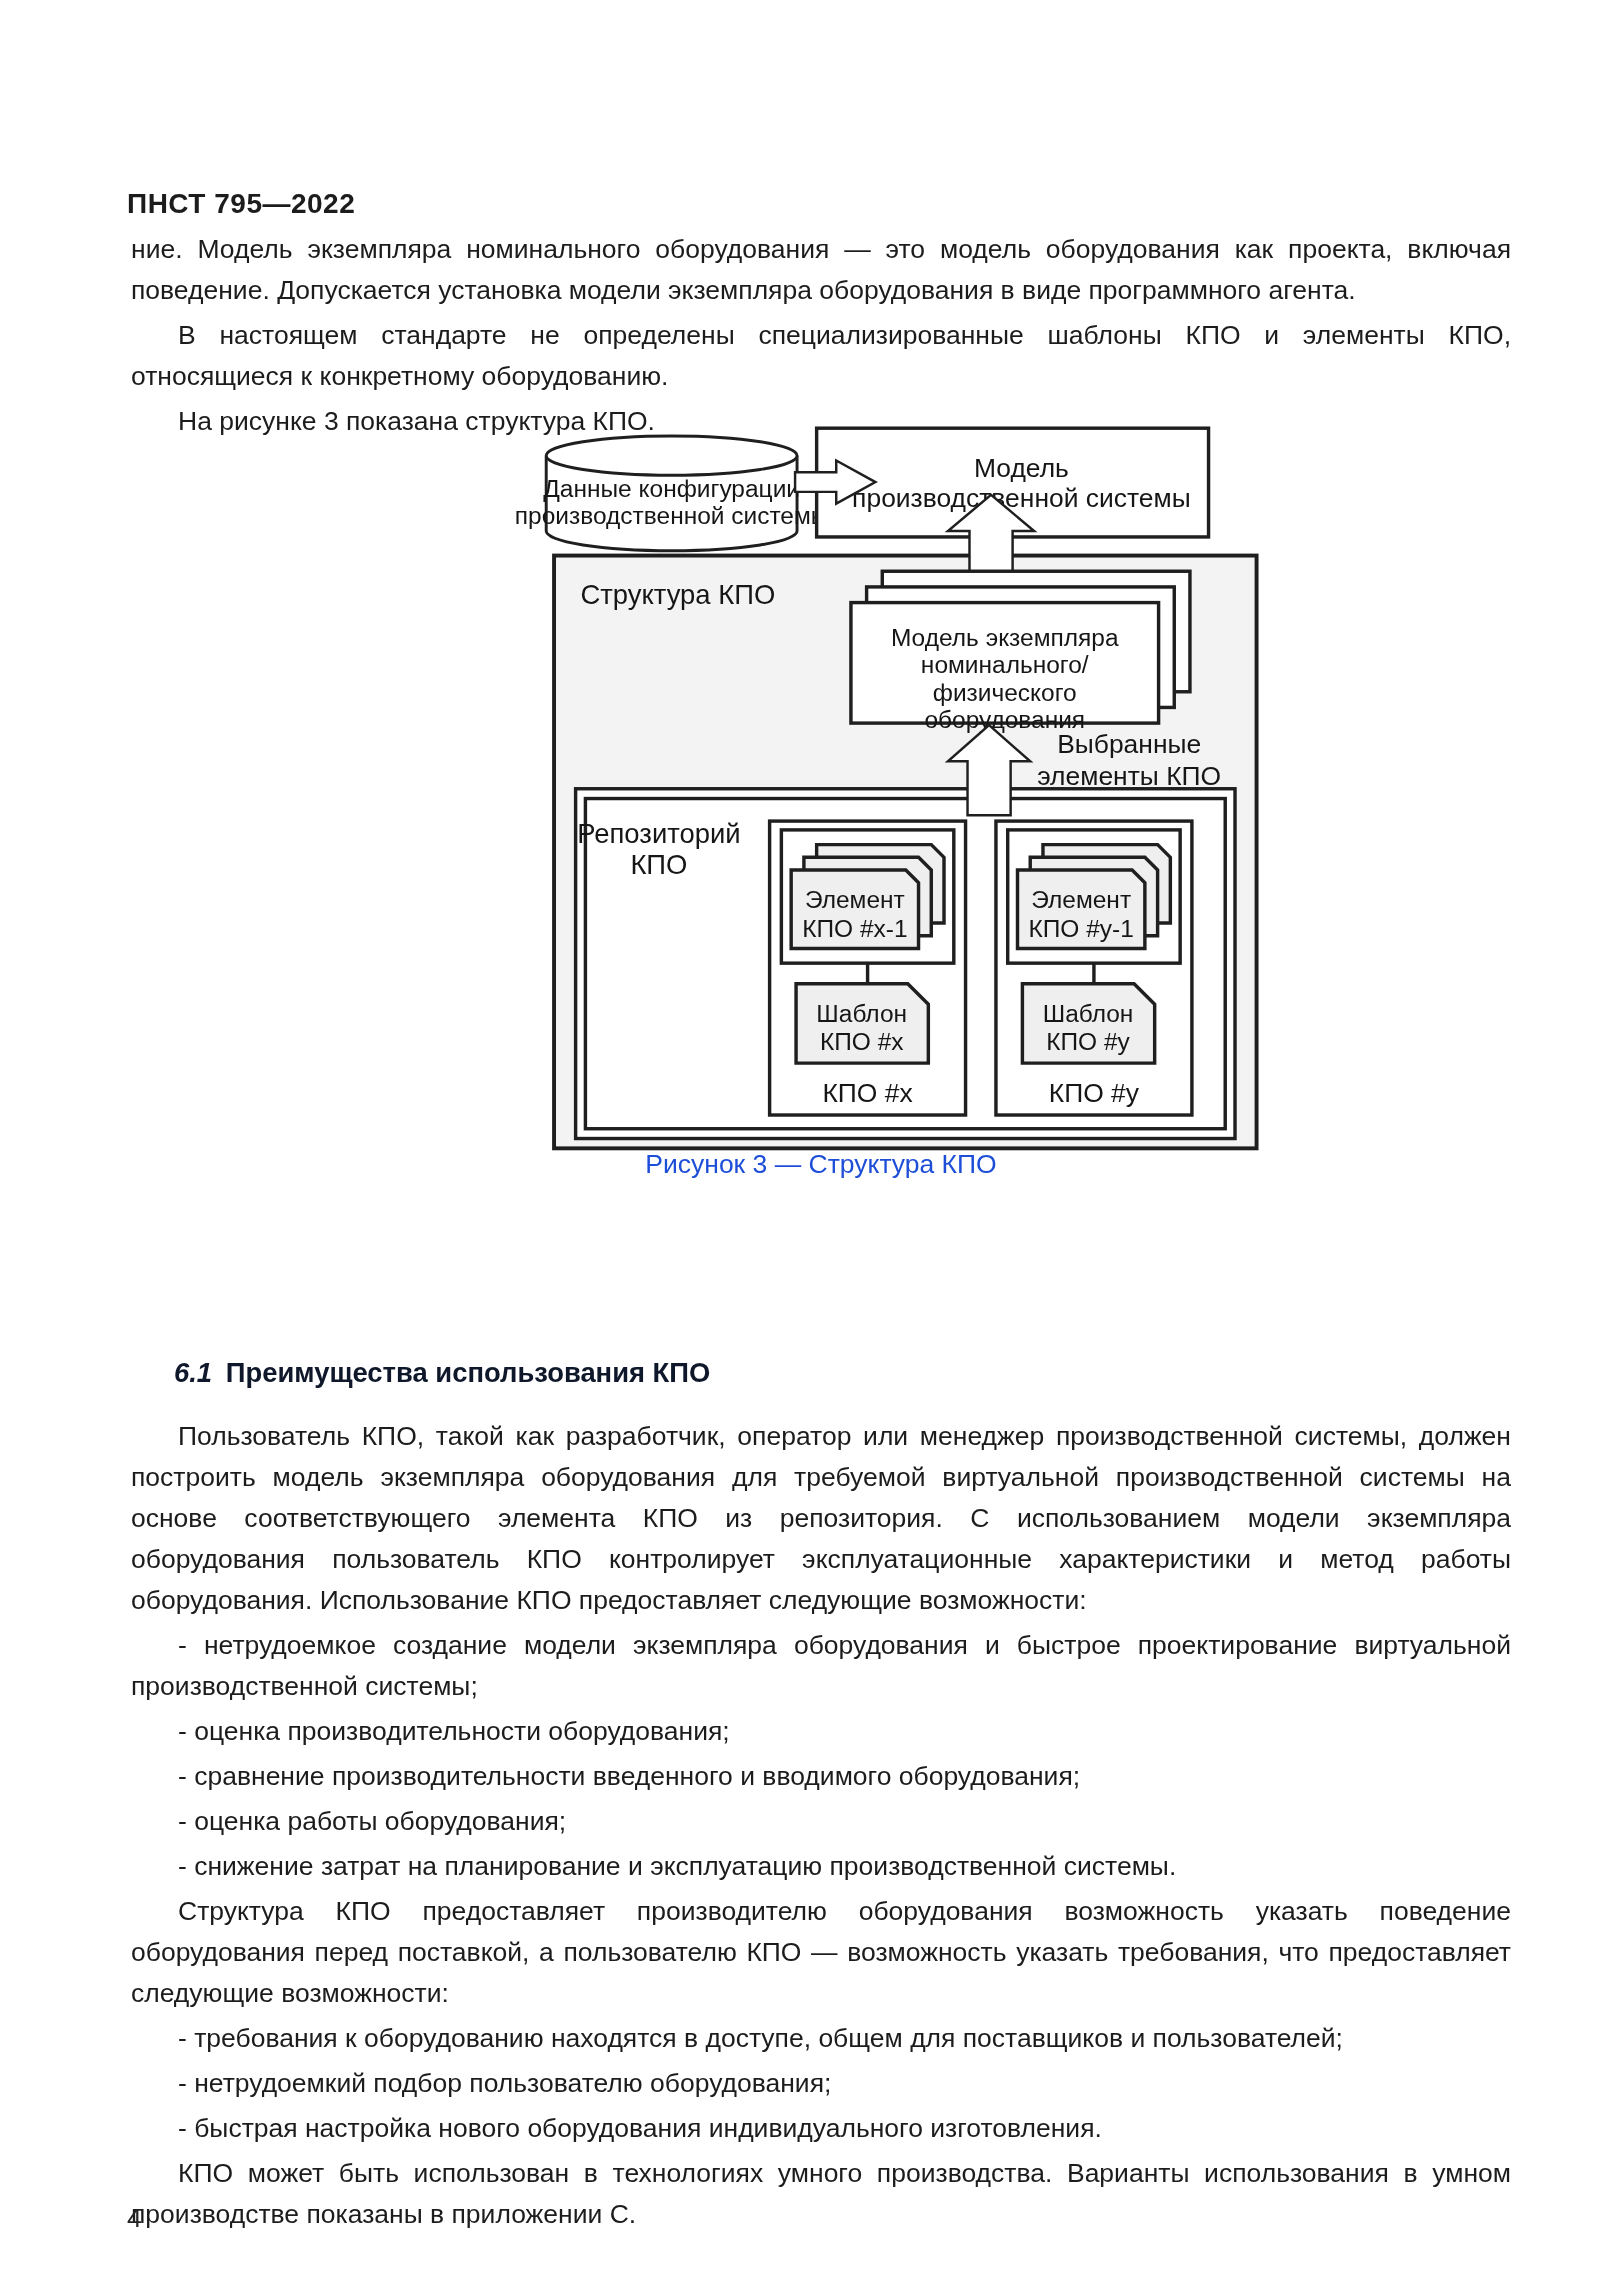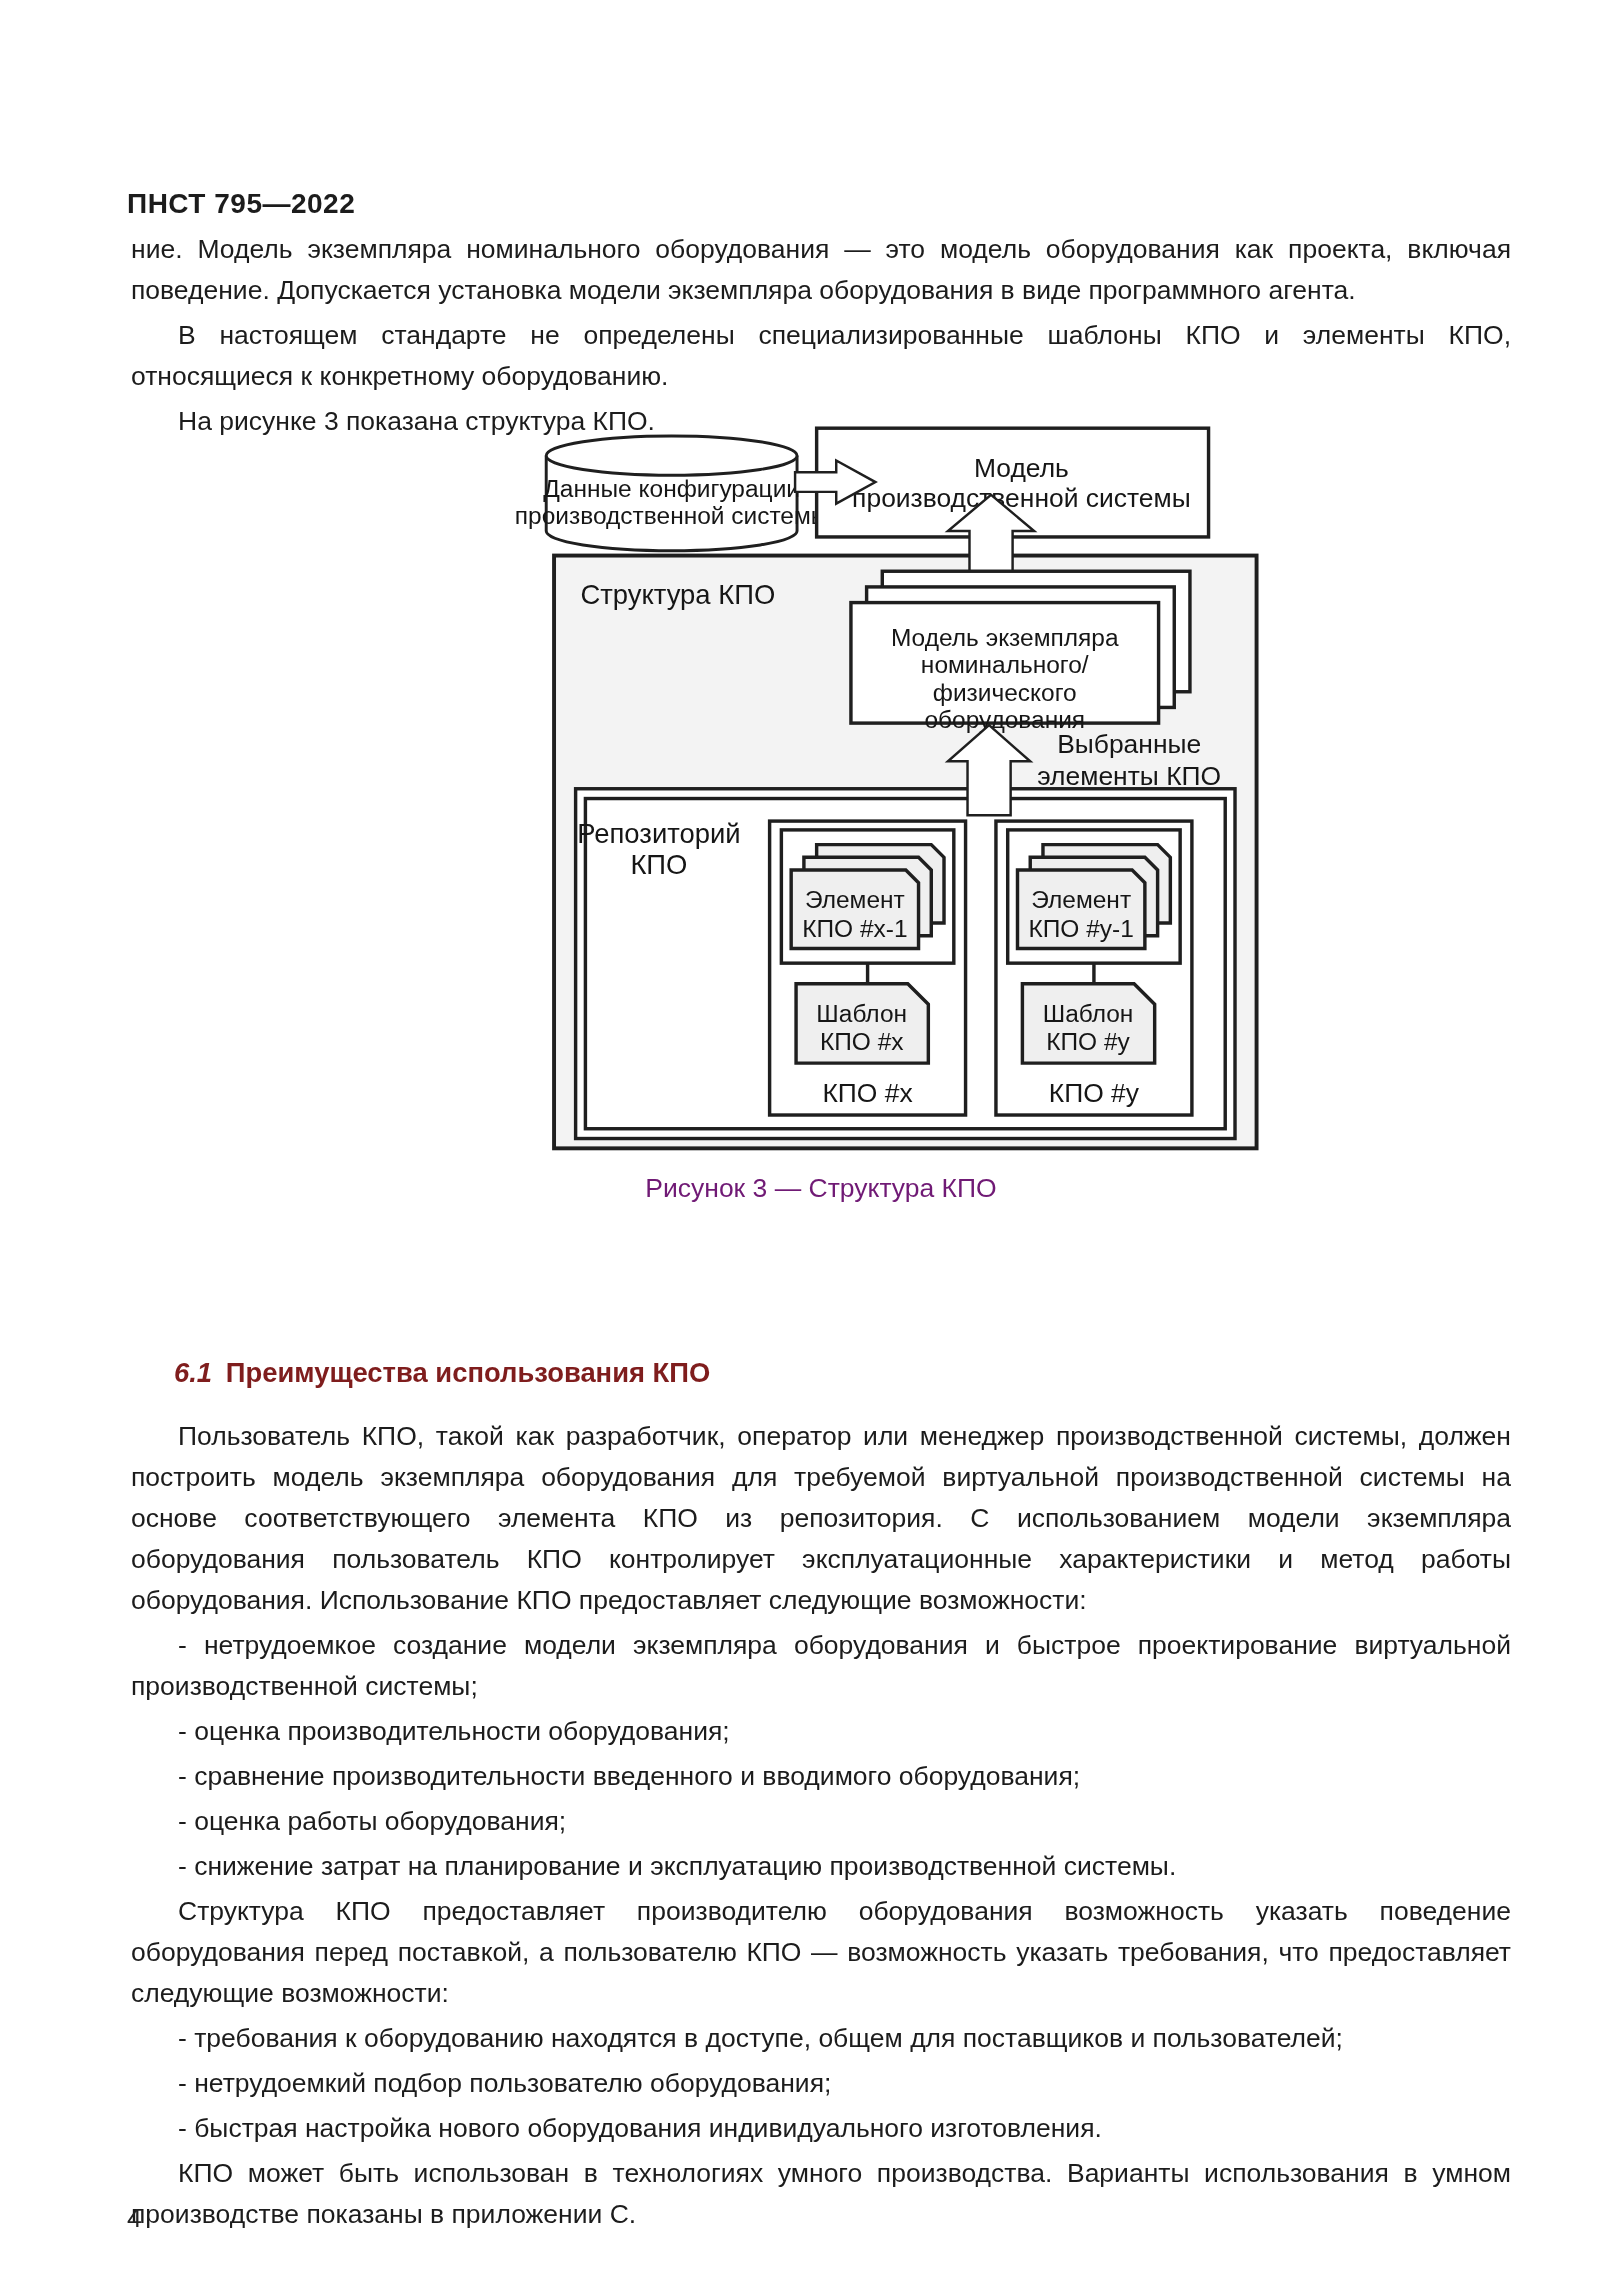--- a/index.html
+++ b/index.html
@@ -18,30 +18,30 @@
   .textblock{
     position:absolute;left:127px;width:1388px;
     font-size:26.5px;line-height:41px;text-align:justify;
   }
   .textblock p{margin:4px;}
   .textblock p.ind{text-indent:47px;}
   #intro{top:225px;}
   #body1{top:1412px;}
   .figure-wrap{position:absolute;left:363px;top:426px;width:921px;height:750px;}
   .fig-caption{
-    position:absolute;left:127px;top:1173px;width:1388px;
-    text-align:center;font-size:26.5px;color:#701a75;
+    position:absolute;left:127px;top:1149px;width:1388px;
+    text-align:center;font-size:26.5px;color:#1d4ed8;
   }
   .h-sec{
     position:absolute;left:174px;top:1274px;
     font-size:30px;font-weight:bold;color:#111;
   }
   .h-sub{
     position:absolute;left:174px;top:1357px;
-    font-size:27.4px;font-weight:bold;color:#7f1d1d;
+    font-size:27.4px;font-weight:bold;color:#0f172a;
   }
   .h-sub .num{font-style:italic;margin-right:13.7px;}
   .page-num{
     position:absolute;left:127px;top:2203px;
     font-size:26.5px;color:#222;
   }
   svg text{
     font-family:"Liberation Sans",sans-serif;
     fill:#161616;
   }

